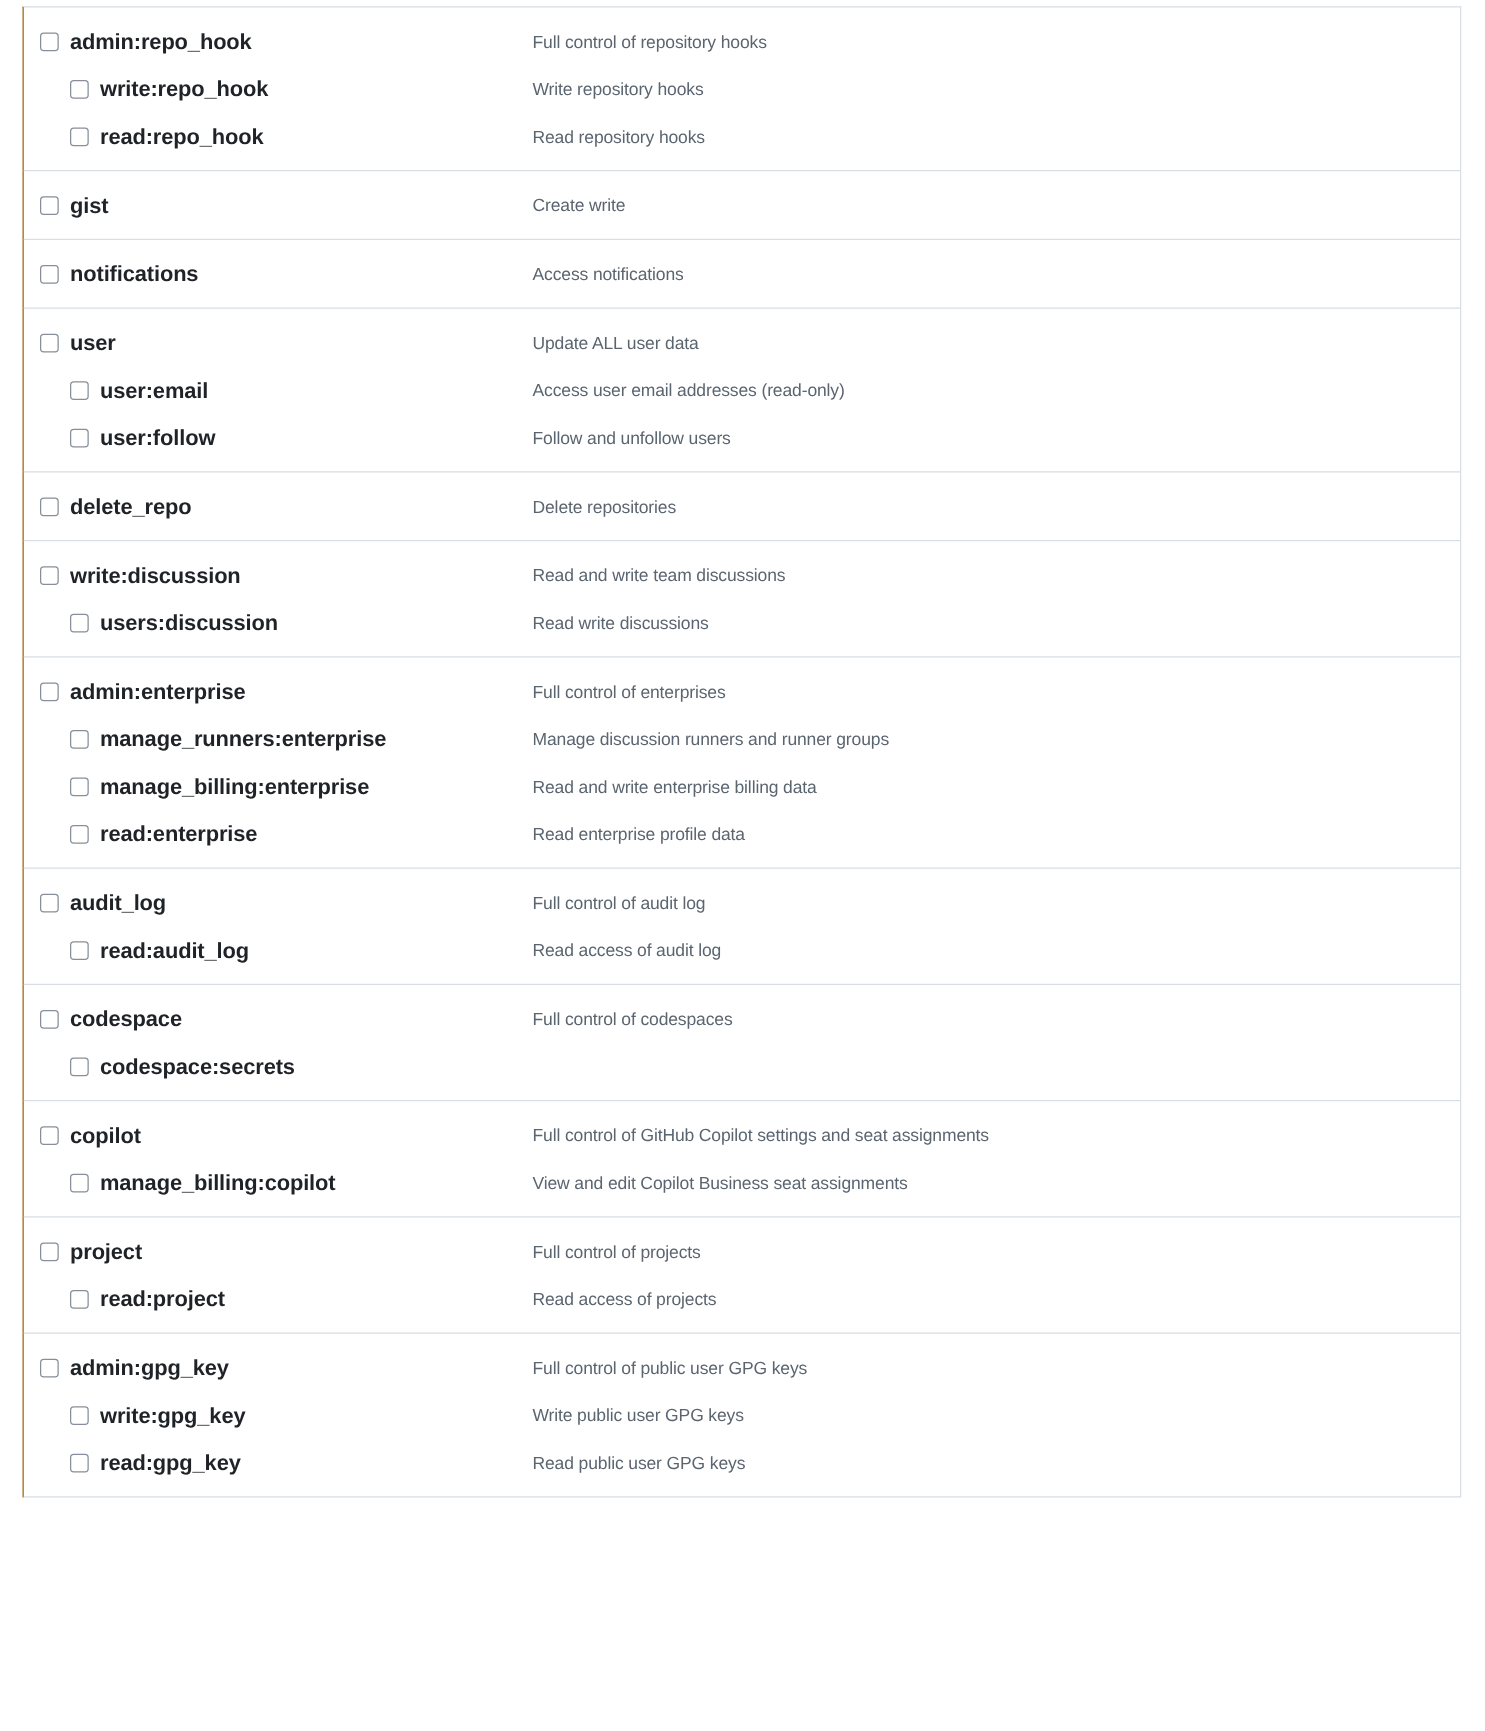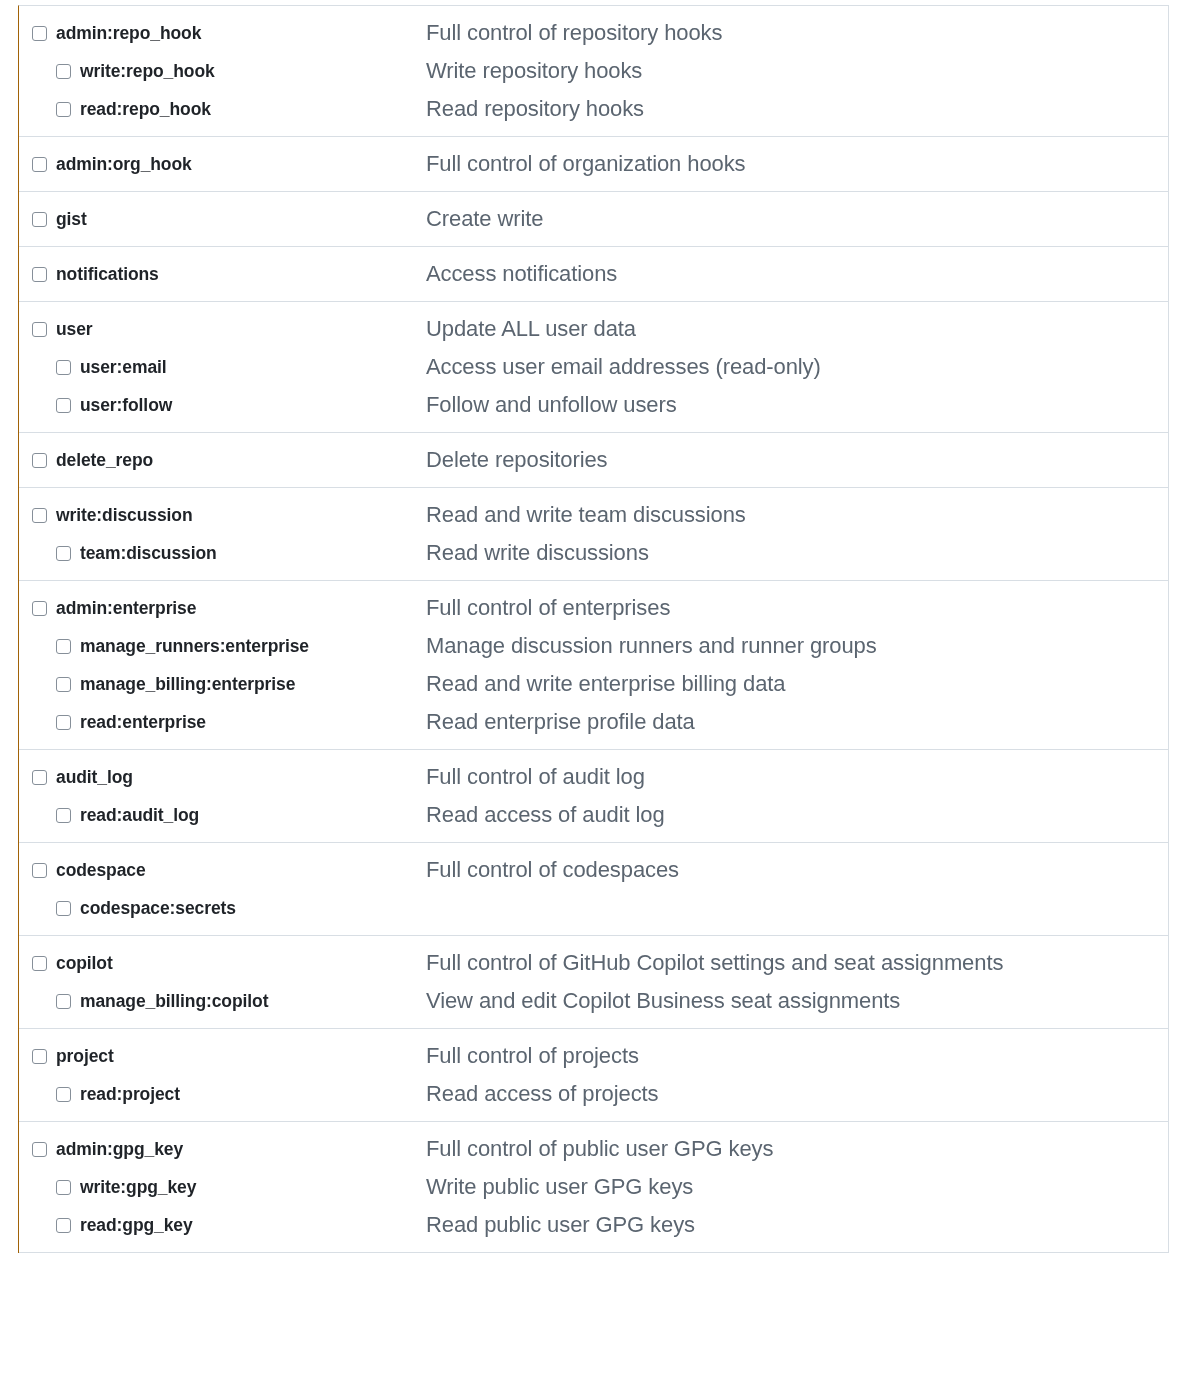--- a/index.html
+++ b/index.html
@@ -70,21 +70,21 @@
     white-space: nowrap;
   }
   .scope-row.parent .scope-name {
     font-weight: 700;
   }
   .scope-row.child .scope-name {
     font-weight: 700;
   }
 
   .scope-desc {
-    font-size: 22px;
+    font-size: 14px;
     font-weight: 400;
     color: #5b6570;
     letter-spacing: -0.1px;
     white-space: nowrap;
   }
 </style>
 </head>
 <body>
 
 <div id="scopes-panel">
@@ -108,29 +108,20 @@
           <span class="checkbox" role="checkbox" aria-checked="false"></span>
           <span class="scope-name">read:repo_hook</span>
         </div>
         <div class="scope-desc">Read repository hooks</div>
       </div>
     </div>
     <div class="scope-group">
       <div class="scope-row parent">
         <div class="cb-cell">
           <span class="checkbox" role="checkbox" aria-checked="false"></span>
-          <span class="scope-name">admin:org_hook</span>
-        </div>
-        <div class="scope-desc">Full control of organization hooks</div>
-      </div>
-    </div>
-    <div class="scope-group">
-      <div class="scope-row parent">
-        <div class="cb-cell">
-          <span class="checkbox" role="checkbox" aria-checked="false"></span>
           <span class="scope-name">gist</span>
         </div>
         <div class="scope-desc">Create write</div>
       </div>
     </div>
     <div class="scope-group">
       <div class="scope-row parent">
         <div class="cb-cell">
           <span class="checkbox" role="checkbox" aria-checked="false"></span>
           <span class="scope-name">notifications</span>
@@ -174,21 +165,21 @@
       <div class="scope-row parent">
         <div class="cb-cell">
           <span class="checkbox" role="checkbox" aria-checked="false"></span>
           <span class="scope-name">write:discussion</span>
         </div>
         <div class="scope-desc">Read and write team discussions</div>
       </div>
       <div class="scope-row child">
         <div class="cb-cell">
           <span class="checkbox" role="checkbox" aria-checked="false"></span>
-          <span class="scope-name">team:discussion</span>
+          <span class="scope-name">users:discussion</span>
         </div>
         <div class="scope-desc">Read write discussions</div>
       </div>
     </div>
     <div class="scope-group">
       <div class="scope-row parent">
         <div class="cb-cell">
           <span class="checkbox" role="checkbox" aria-checked="false"></span>
           <span class="scope-name">admin:enterprise</span>
         </div>

